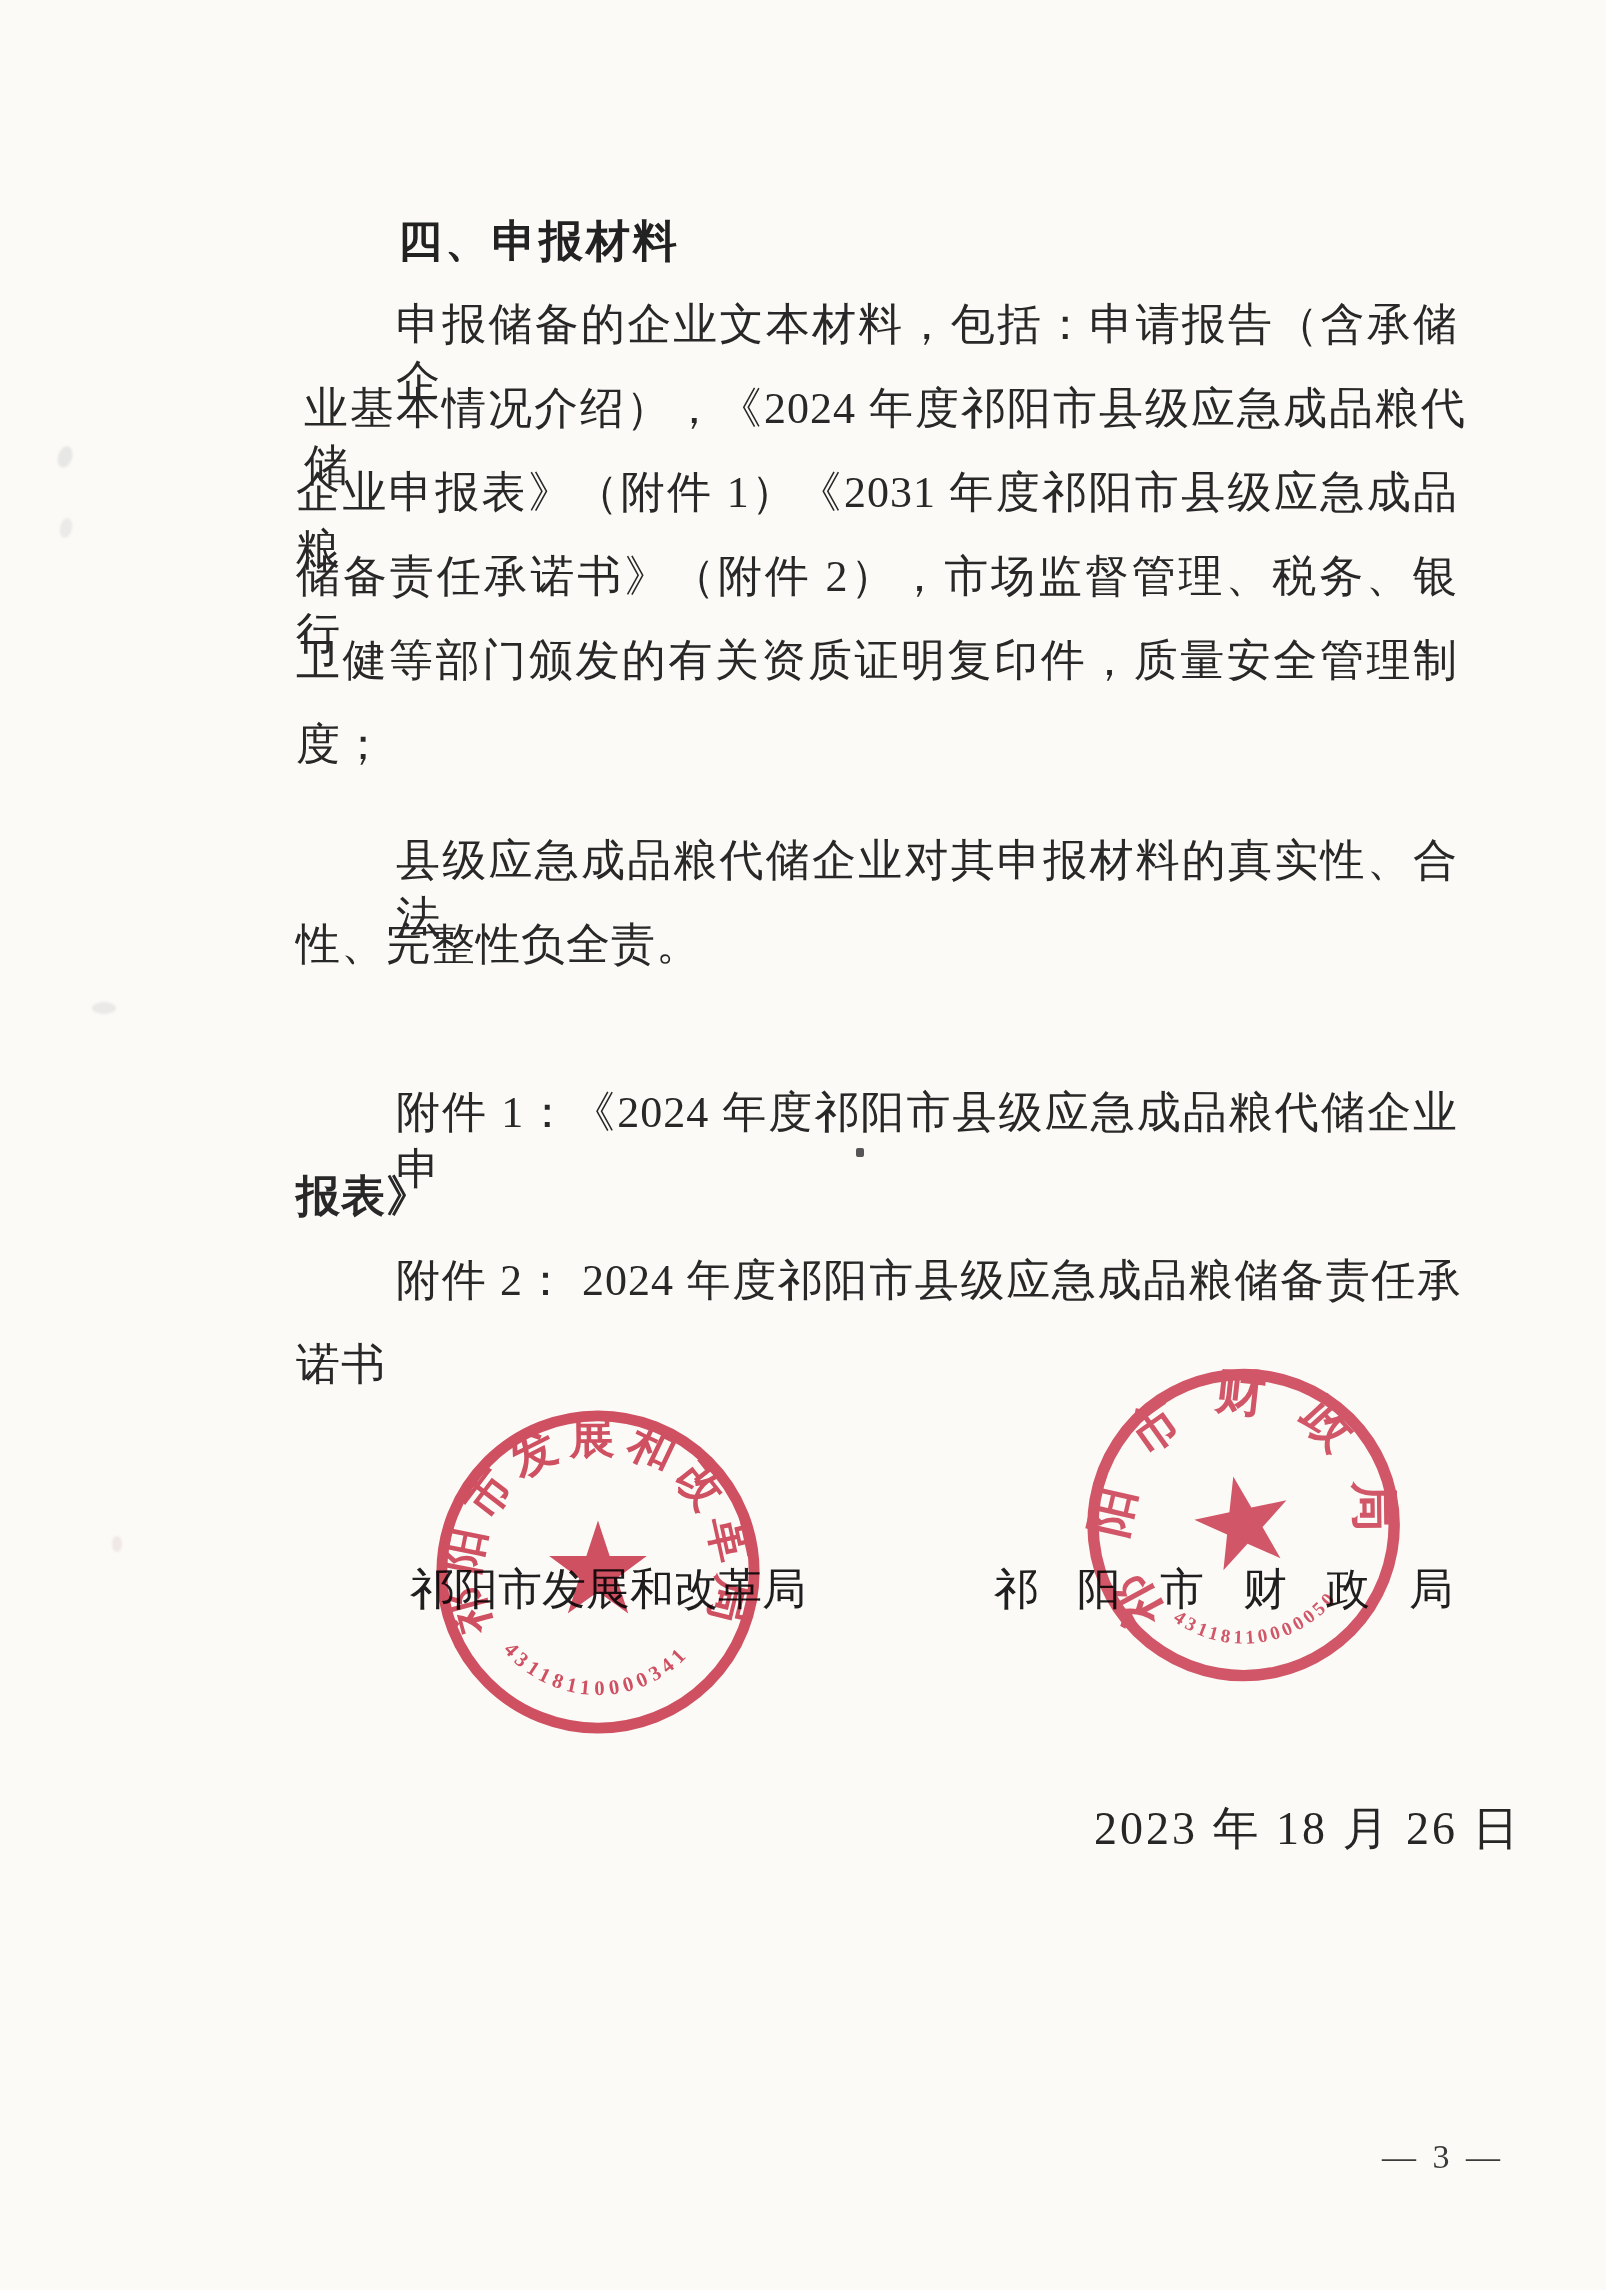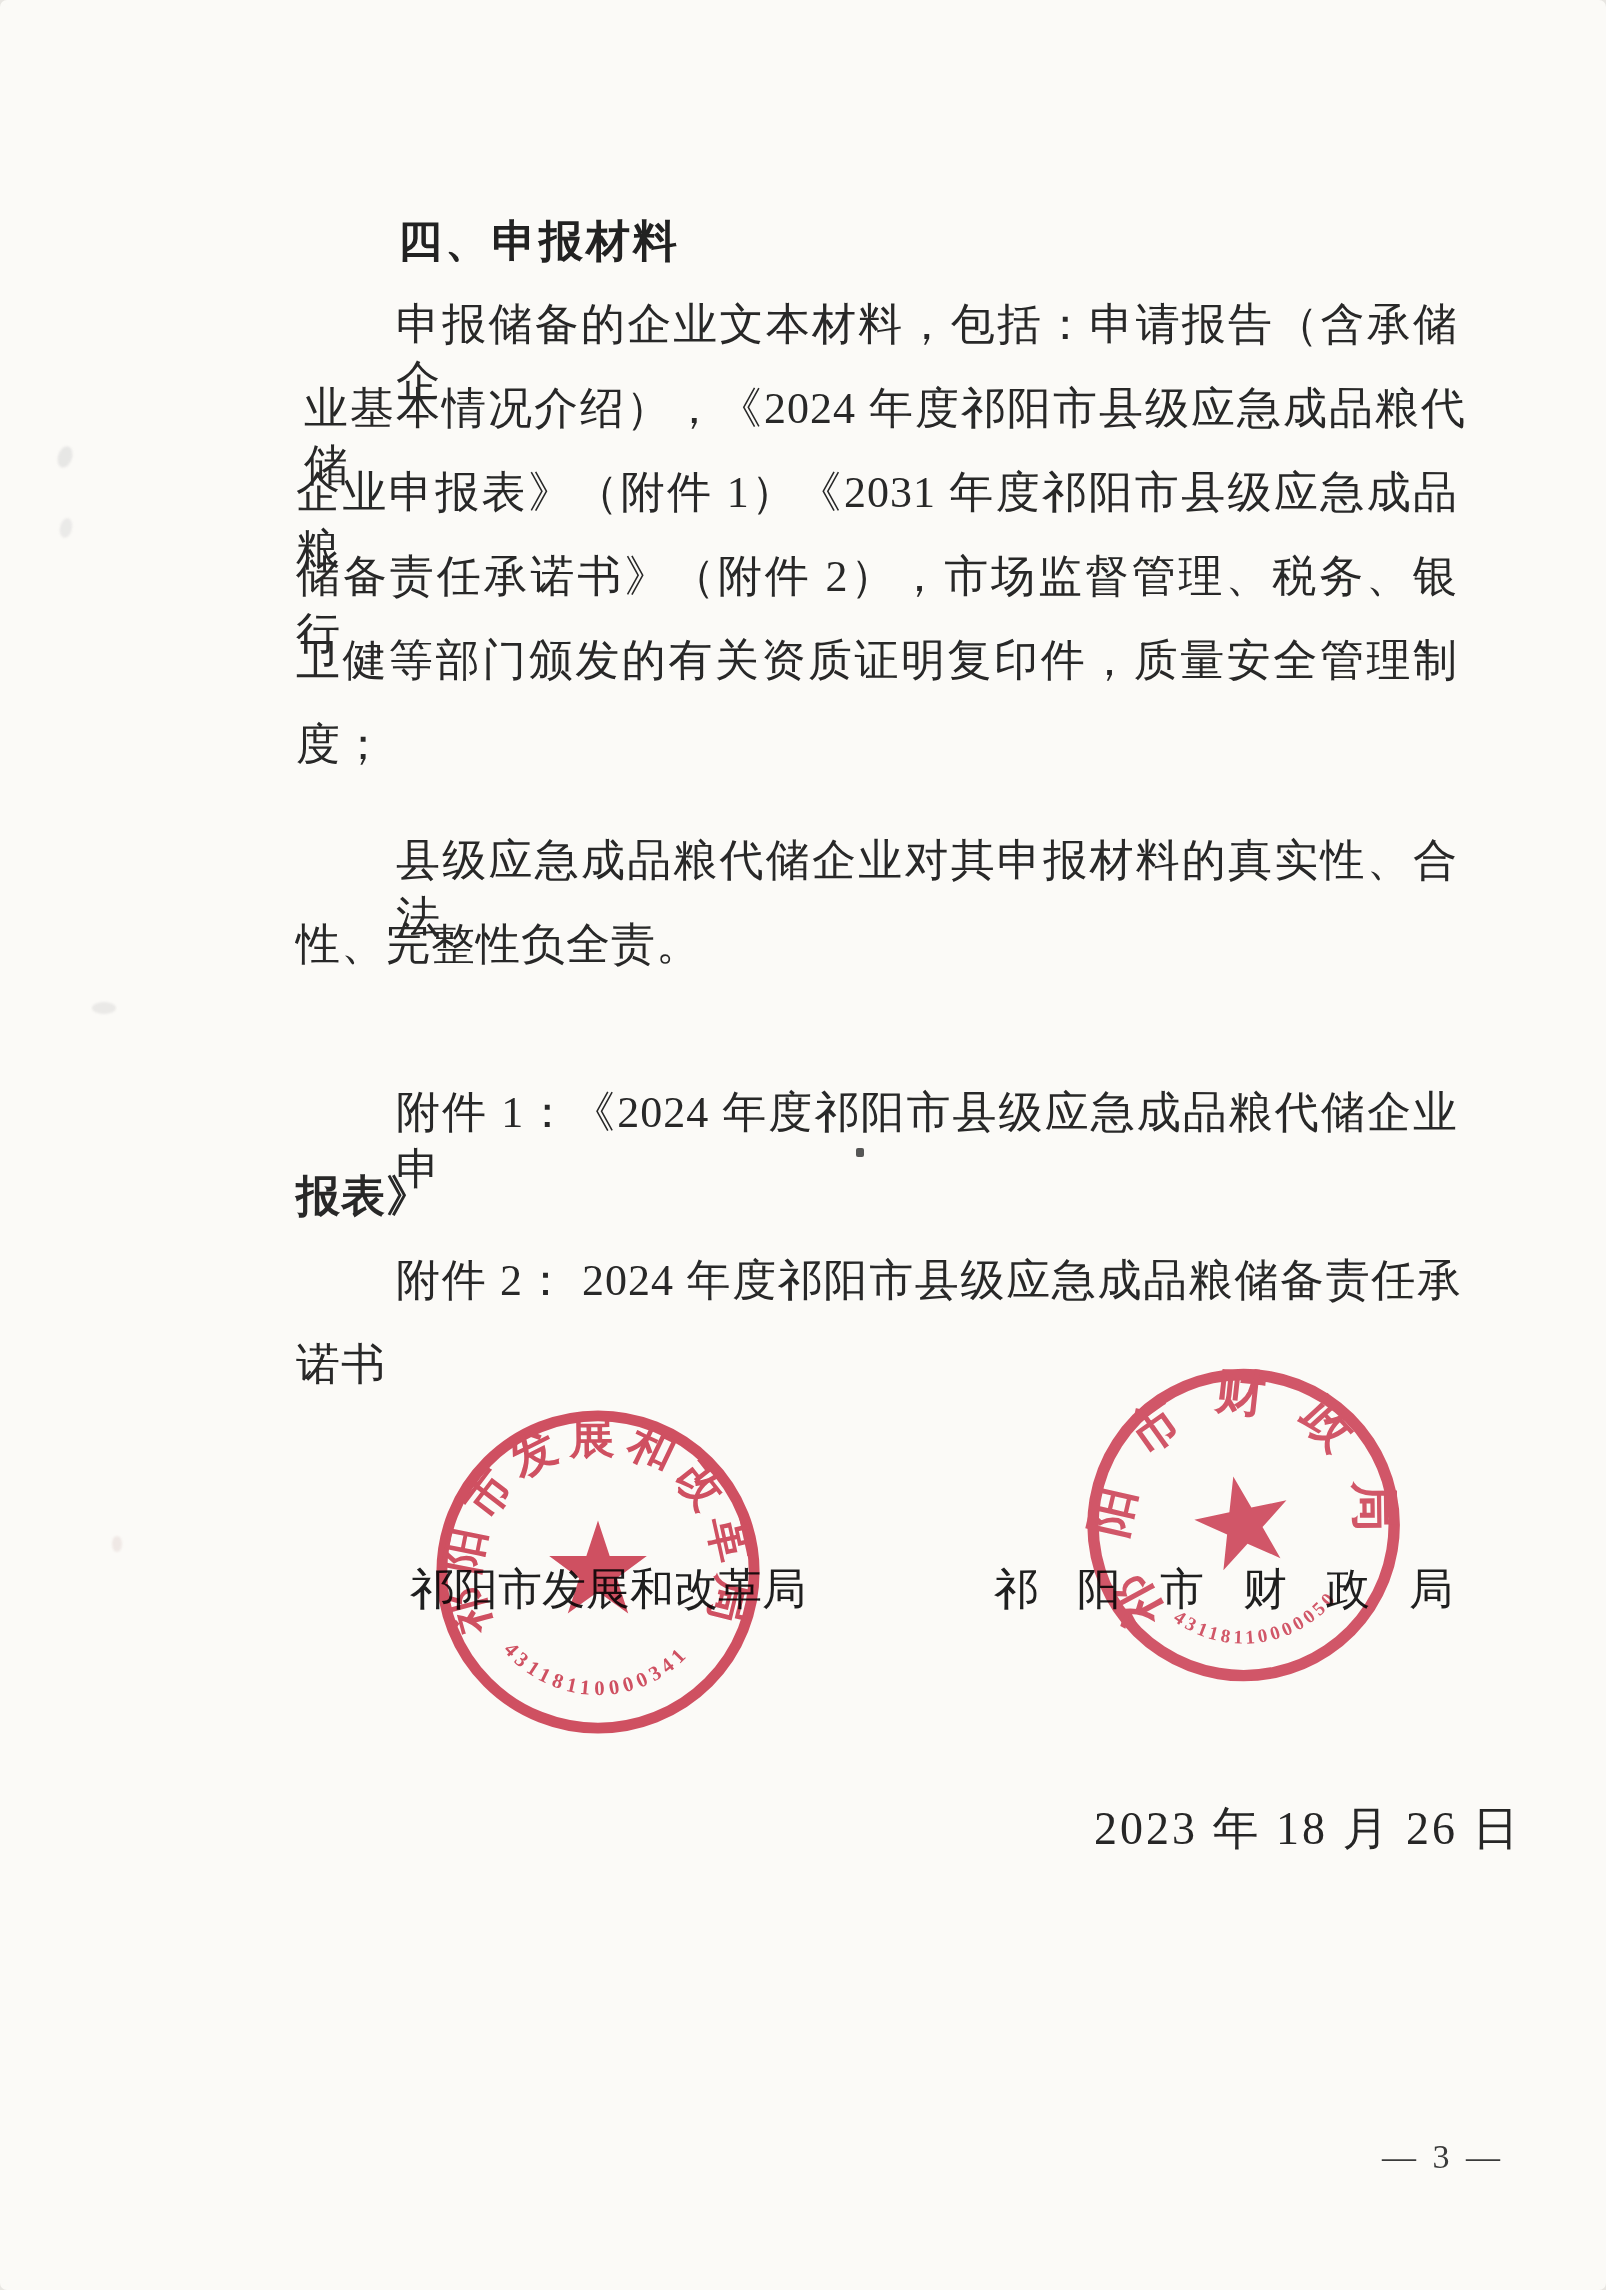--- a/index.html
+++ b/index.html
@@ -1,19 +1,19 @@
 <!DOCTYPE html>
 <html><head>
 <meta charset="utf-8">
 <style>
   html,body{margin:0;padding:0;background:#e8e6e2;}
   .page{
     position:relative;width:1606px;height:2290px;margin:0 auto;
     background:#fbfaf7;overflow:hidden;
-    font-family:"Liberation Serif","DejaVu Serif",serif;color:#282828;border-radius:7px;
+    font-family:"Liberation Serif","DejaVu Serif",serif;color:#282828;
   }
   .bl{position:absolute;font-size:44px;line-height:1.3;letter-spacing:1px;}
   .just{text-align:justify;text-align-last:justify;}
   .head{
     font-family:"Liberation Sans","DejaVu Sans",sans-serif;
     font-weight:700;letter-spacing:3px;color:#222;
   }
   .sig{position:absolute;font-size:44px;color:#1f1f1f;white-space:nowrap;}
   .sig-right{letter-spacing:14px;}
   .date{position:absolute;font-size:46px;letter-spacing:3px;color:#262626;white-space:nowrap;}

